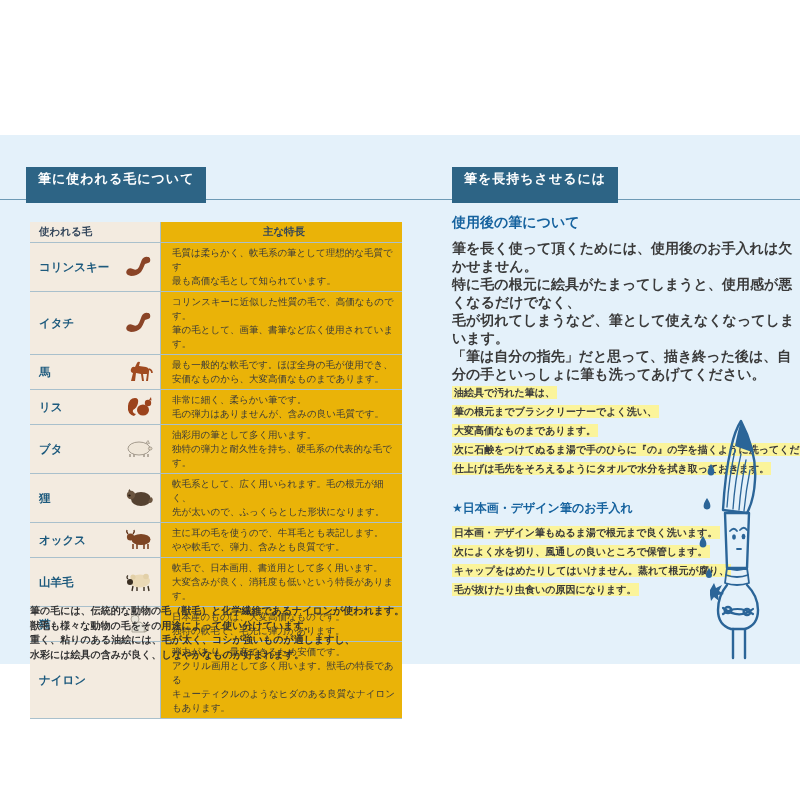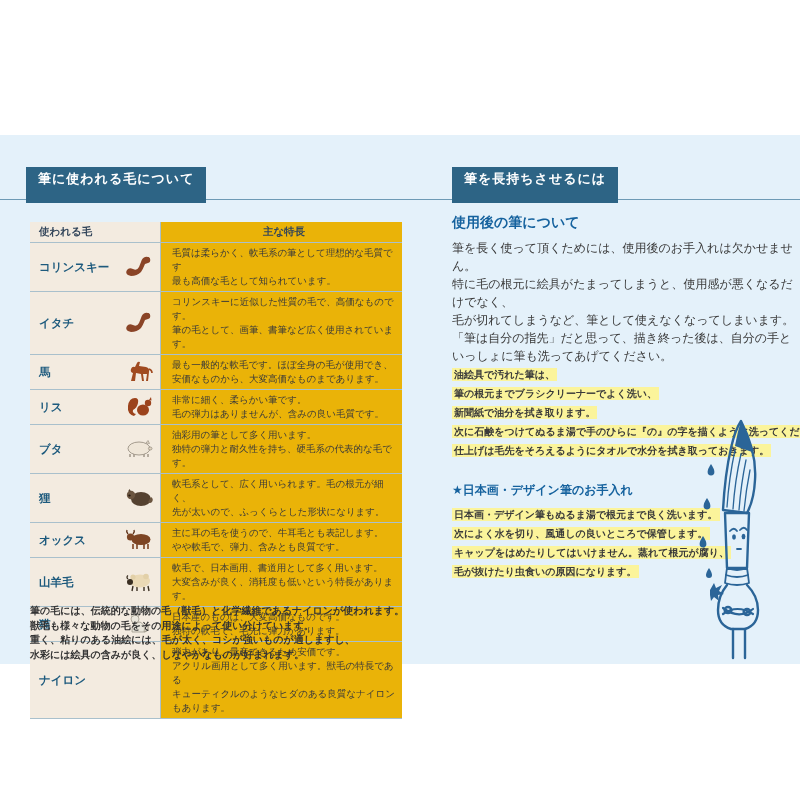--- a/index.html
+++ b/index.html
@@ -27,21 +27,21 @@
   .desc{white-space:pre-line;line-height:14px;color:#3a3a3a;}
   .aicon{flex:0 0 auto;margin-left:2px;}
 
   
   .lfooter{position:absolute;left:30px;top:604px;width:420px;font-size:10px;font-weight:600;
            color:#333333;line-height:14.5px;}
 
   
   .rcol{position:absolute;left:452px;top:214px;width:348px;color:#3a3a3a;}
   .s1title{color:#15629e;font-weight:bold;font-size:14px;margin-bottom:7px;}
-  .bodyline{font-size:12px;line-height:18px;font-weight:400;}
+  .bodyline{font-size:14px;line-height:18px;font-weight:700;}
   .subtitle{color:#15629e;font-weight:bold;font-size:12px;margin:22px 0 6px 0;}
   .hlline{font-size:10px;line-height:19px;height:19px;font-weight:600;}
   .hl{background:#fbf49b;padding:1px 2px;}
 
   .brush{position:absolute;left:683px;top:418px;width:110px;height:246px;}
 </style>
 </head>
 <body>
 
 <div id="canvas">
@@ -241,21 +241,21 @@
 
   <div class="rcol">
     <div class="s1title">使用後の筆について</div>
     <div class="bodyline">筆を長く使って頂くためには、使用後のお手入れは欠かせません。</div>
     <div class="bodyline">特に毛の根元に絵具がたまってしまうと、使用感が悪くなるだけでなく、</div>
     <div class="bodyline">毛が切れてしまうなど、筆として使えなくなってしまいます。</div>
     <div class="bodyline">「筆は自分の指先」だと思って、描き終った後は、自分の手といっしょに筆も洗ってあげてください。</div>
 
     <div class="hlline"><span class="hl">油絵具で汚れた筆は、</span></div>
     <div class="hlline"><span class="hl">筆の根元までブラシクリーナーでよく洗い、</span></div>
-    <div class="hlline"><span class="hl">新聞紙で油分を拭き取ります。</span></div>
+    <div class="hlline"><span class="hl">大変高価なものまであります。</span></div>
     <div class="hlline"><span class="hl">次に石鹸をつけてぬるま湯で手のひらに『の』の字を描くように洗ってください。</span></div>
     <div class="hlline"><span class="hl">仕上げは毛先をそろえるようにタオルで水分を拭き取っておきます。</span></div>
 
     <div class="subtitle">★日本画・デザイン筆のお手入れ</div>
     <div class="hlline"><span class="hl">日本画・デザイン筆もぬるま湯で根元まで良く洗います。</span></div>
     <div class="hlline"><span class="hl">次によく水を切り、風通しの良いところで保管します。</span></div>
     <div class="hlline"><span class="hl">キャップをはめたりしてはいけません。蒸れて根元が腐り、</span></div>
     <div class="hlline"><span class="hl">毛が抜けたり虫食いの原因になります。</span></div>
   </div>
 

